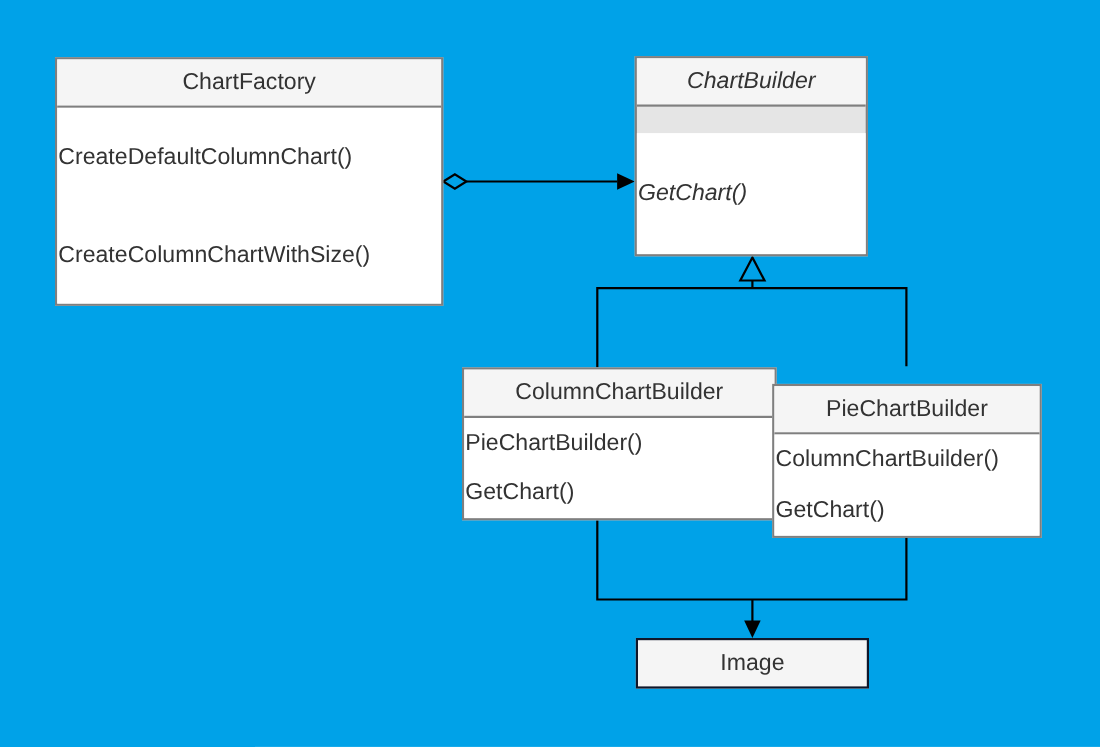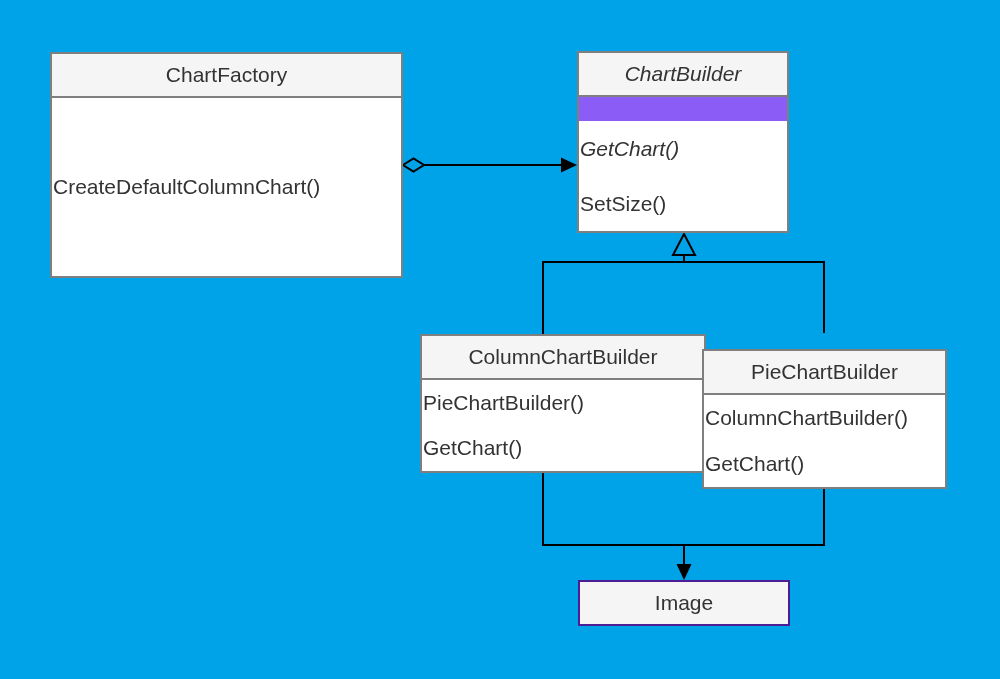--- a/index.html
+++ b/index.html
@@ -19,21 +19,21 @@
   .connector-layer {
     position: absolute;
     left: 0;
     top: 0;
     width: 1000px;
     height: 679px;
   }
   .uml-class {
     position: absolute;
     box-sizing: border-box;
-    background: #8b5cf6;
+    background: #e5e5e5;
     border: 2px solid #7f7f7f;
     display: flex;
     flex-direction: column;
     color: #333333;
     font-size: 21px;
   }
   .uml-class .header {
     flex: none;
     height: 42px;
     background: #f5f5f5;
@@ -54,21 +54,21 @@
     align-items: center;
     padding-left: 1px;
   }
   .italic {
     font-style: italic;
   }
   .uml-node-plain {
     position: absolute;
     box-sizing: border-box;
     background: #f5f5f5;
-    border: 2px solid #4c1d95;
+    border: 2px solid #0f172a;
     display: flex;
     align-items: center;
     justify-content: center;
     color: #333333;
     font-size: 21px;
   }
   
   #chart-factory        { left: 50px;  top: 52px;  width: 353px; height: 226px; }
   #chart-builder        { left: 577px; top: 51px;  width: 212px; height: 182px; gap: 24px; }
   #column-chart-builder { left: 420px; top: 334px; width: 286px; height: 139px; }
@@ -94,30 +94,30 @@
     <line x1="684" y1="545" x2="684" y2="565" stroke="#000000" stroke-width="2"></line>
     <polygon points="684,580 676.5,564 691.5,564" fill="#000000"></polygon>
   </svg>
 
   <div class="uml-class" id="chart-factory">
     <div class="header">
       <span>ChartFactory</span>
     </div>
     <div class="body">
       <div class="method-row">CreateDefaultColumnChart()</div>
+      <div class="method-row">CreateColumnChartWithSize()</div>
     </div>
   </div>
 
   <div class="uml-class" id="chart-builder">
     <div class="header">
       <span class="italic">ChartBuilder</span>
     </div>
     <div class="body">
       <div class="method-row italic">GetChart()</div>
-      <div class="method-row">SetSize()</div>
     </div>
   </div>
 
   <div class="uml-class" id="column-chart-builder">
     <div class="header">
       <span>ColumnChartBuilder</span>
     </div>
     <div class="body">
       <div class="method-row">PieChartBuilder()</div>
       <div class="method-row">GetChart()</div>

